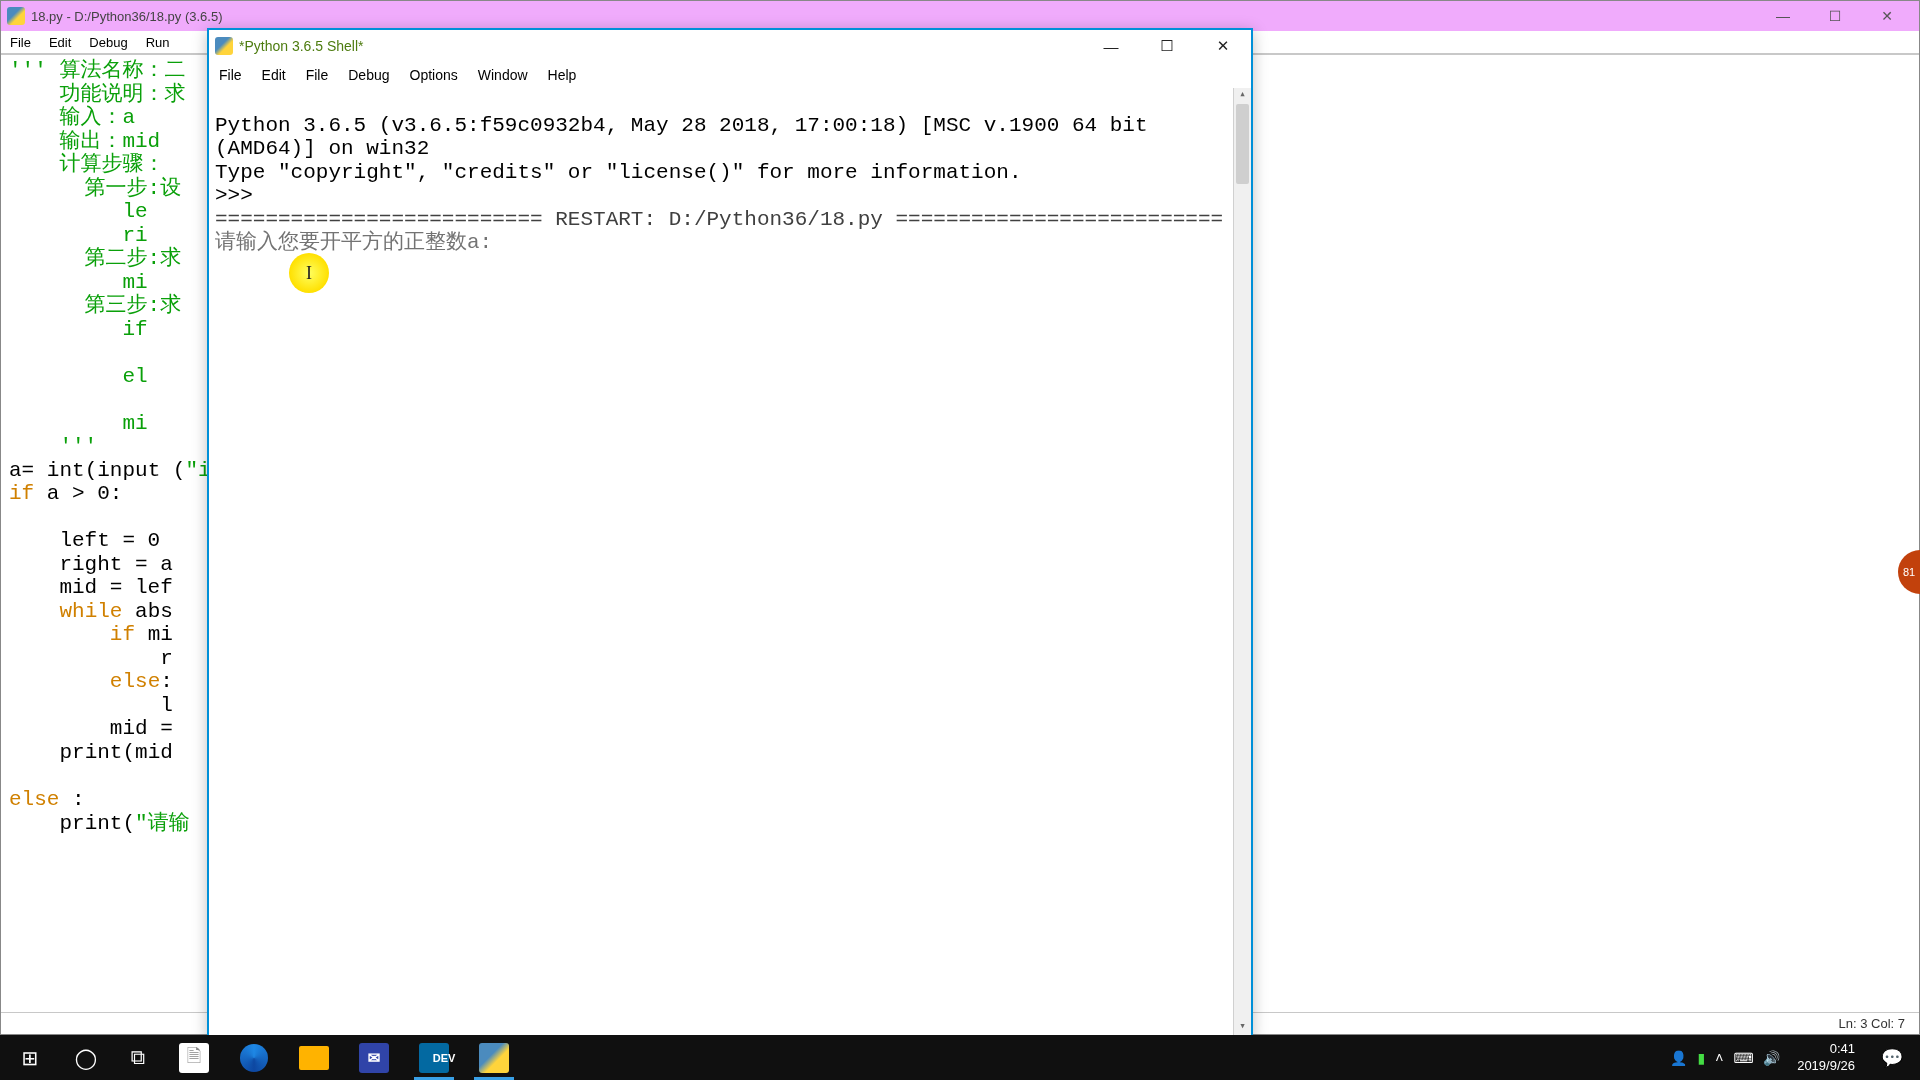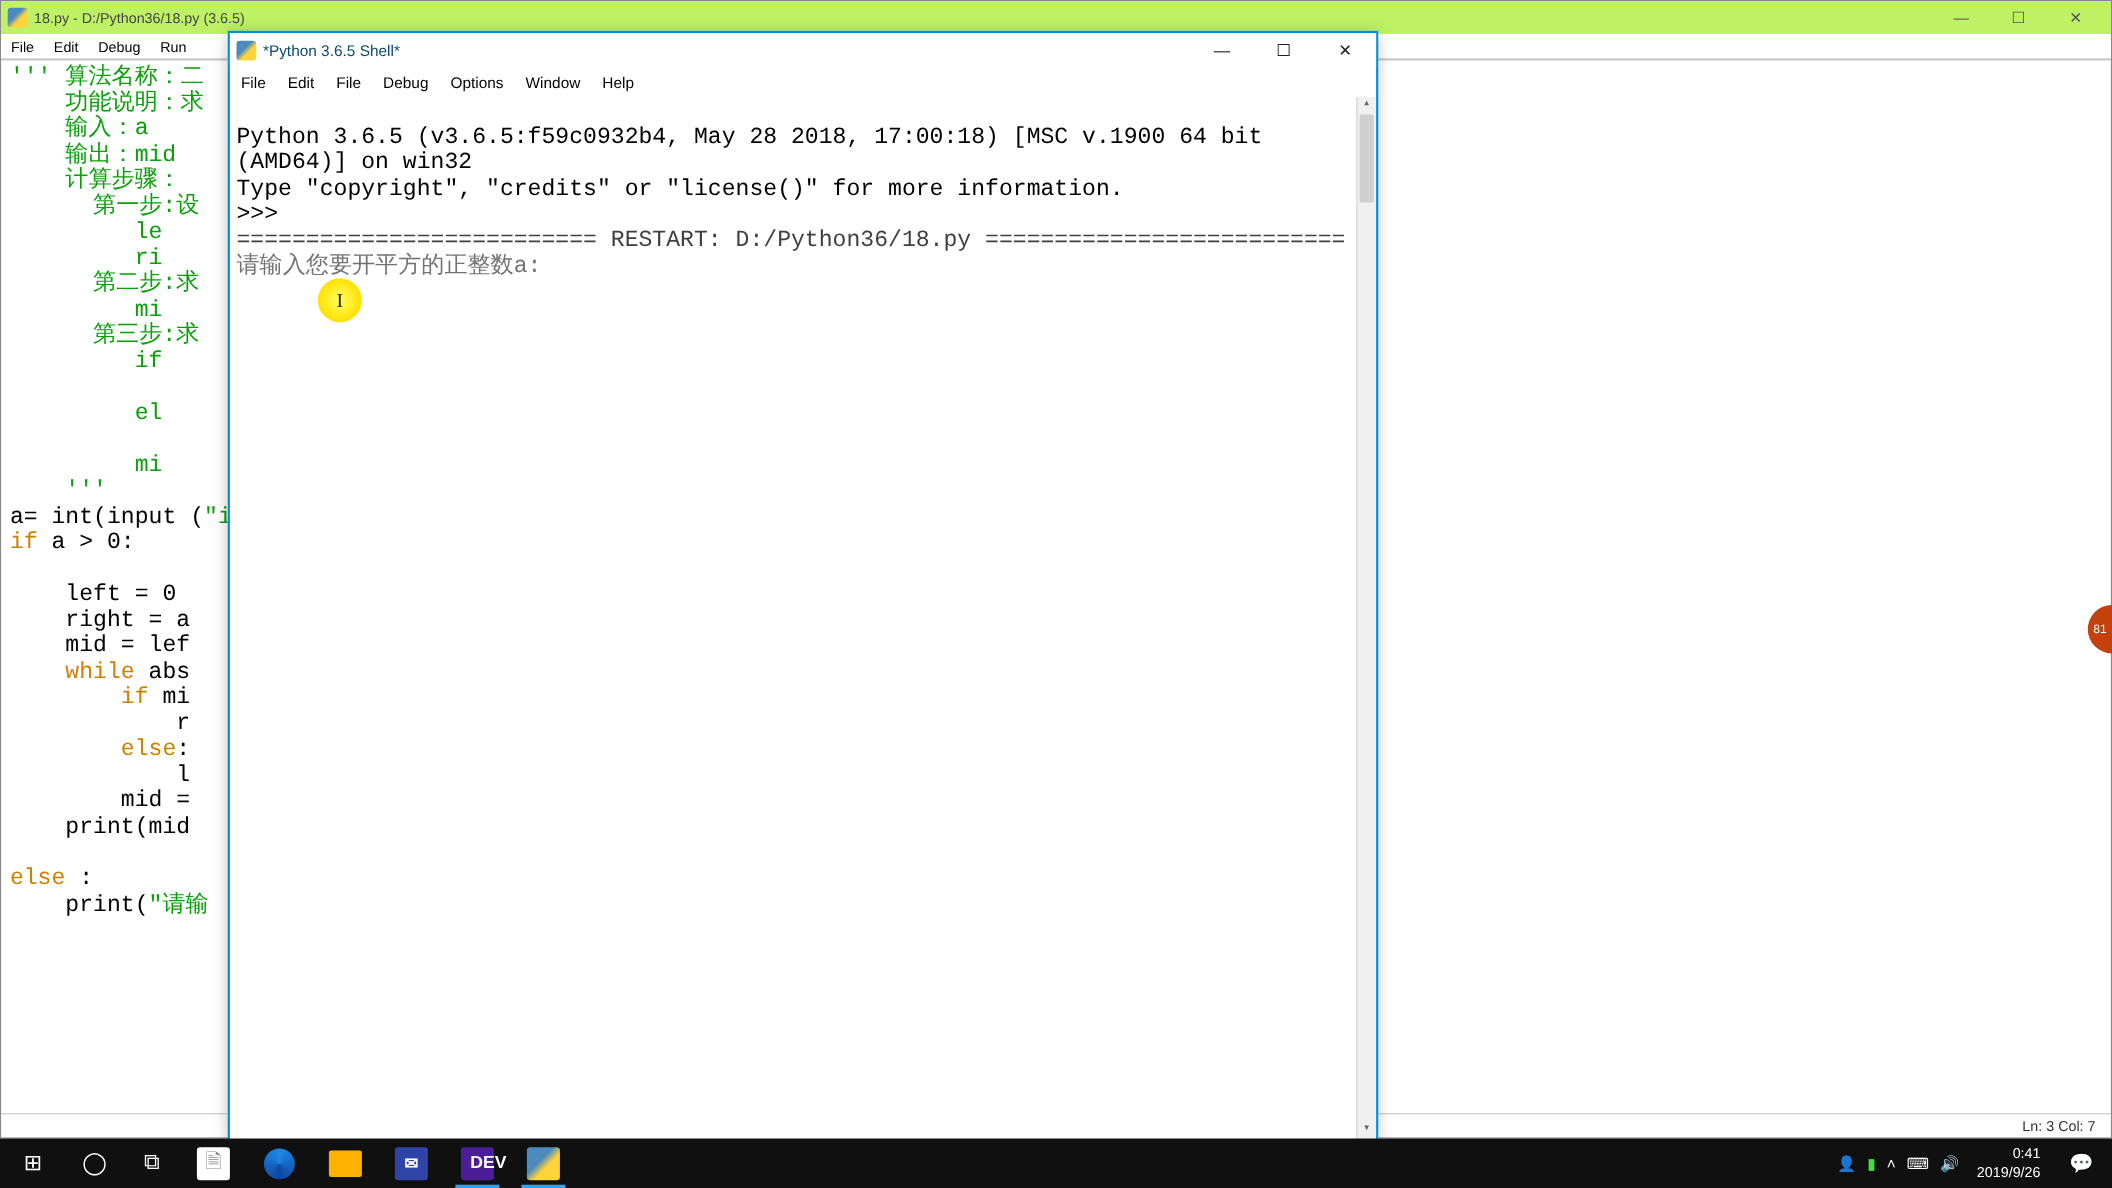--- a/index.html
+++ b/index.html
@@ -20,21 +20,21 @@
       left: 0; top: 0;
       width: 1920px;
       height: 1035px;
       border: 1px solid #888;
       background: #fff;
       display: flex;
       flex-direction: column;
     }
     .editor-titlebar {
       height: 30px;
-      background: #bef264;
+      background: #f0abfc;
       display: flex;
       align-items: center;
       border-bottom: 0;
       justify-content: flex-end;
     }
     .title-icon {
       width: 18px; height: 18px; margin: 0 6px;
       background: linear-gradient(135deg,#4b8bbe 40%,#ffd43b 60%);
       border-radius: 3px;
     }
@@ -90,21 +90,21 @@
       box-shadow: 0 3px 14px rgba(0,0,0,0.25);
       display: flex;
       flex-direction: column;
       z-index: 10;
     }
     .shell-titlebar {
       height: 32px;
       background: #fff;
       display: flex; align-items: center;
     }
-    .shell-title { flex: 1; color: #0c4a6e; font-size: 14px; }
+    .shell-title { flex: 1; color: #4d7c0f; font-size: 14px; }
     .shell-ctrlbtns { display: flex; }
     .shell-ctrlbtns .wbtn {
       width: 56px; height: 30px;
       display: flex; justify-content: center; align-items: center;
       color: #222; font-size: 15px;
     }
     .shell-menubar {
       height: 26px;
       border-bottom: 0;
       display: flex; align-items: stretch; font-size: 14px;
@@ -198,21 +198,21 @@
     .tb-notif { width: 55px; display:flex; justify-content:center; align-items:center; color:#fff; font-size:18px; }
 
     .icon-box {
       width: 30px; height: 30px; display:flex; justify-content:center; align-items:center;
       border-radius: 3px;
     }
     .ic-file { background:#fff; color:#888; font-size:18px; }
     .ic-edge { width:28px; height:28px; border-radius:50%; background:conic-gradient(#1e88e5,#0d47a1,#1e88e5); }
     .ic-folder { width:30px; height:24px; background:#ffb300; border-radius:2px; }
     .ic-outlook { background:#3044a8; color:#fff; font-size:15px; font-weight:bold; }
-    .ic-dev { background:#4c1d95; color:#fff; font-size:16px; font-weight:bold;padding-left:20px; }
+    .ic-dev { background:#0369a1; color:#fff; font-size:11px; font-weight:bold;padding-left:20px; }
     .ic-py { background:linear-gradient(135deg,#4b8bbe 40%,#ffd43b 60%); }
   </style>
 </head>
 <body>
 
 <div class="editor-window">
   <div class="editor-titlebar">
     <div class="title-icon"></div>
     <div class="editor-title">18.py - D:/Python36/18.py (3.6.5)</div>
     <div class="editor-ctrlbtns">

